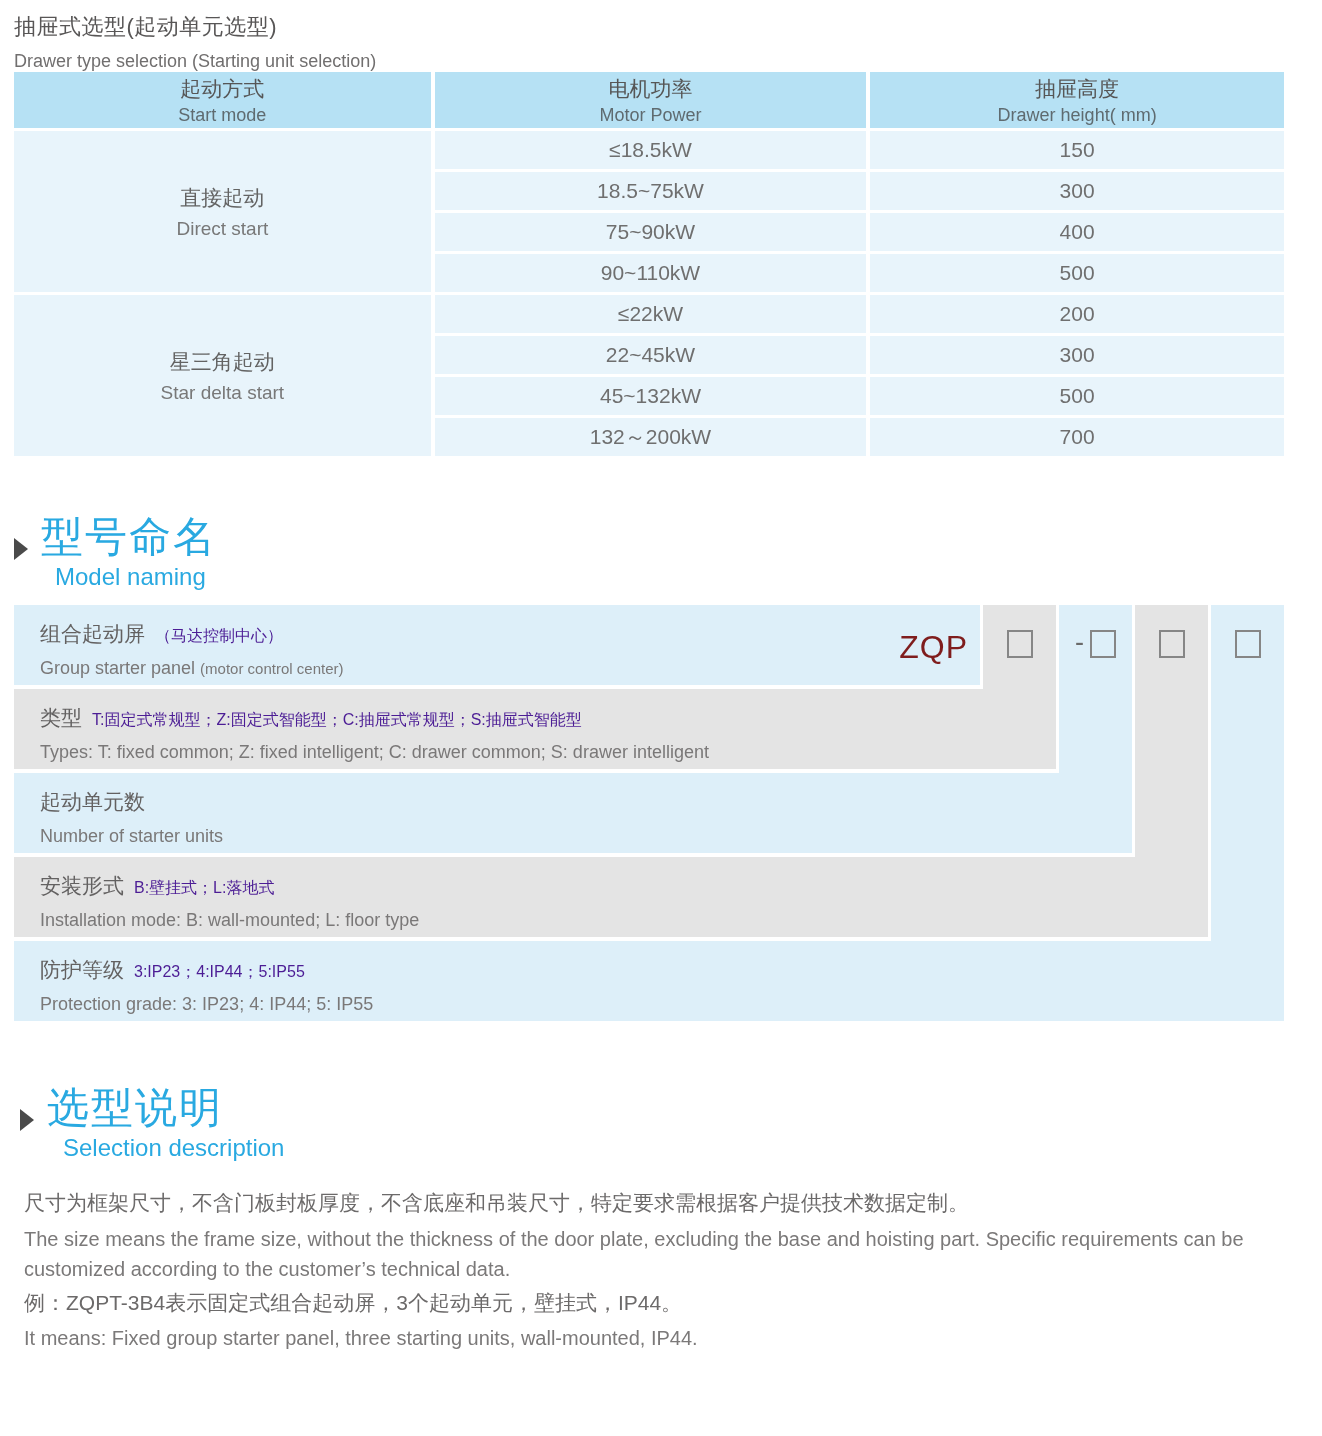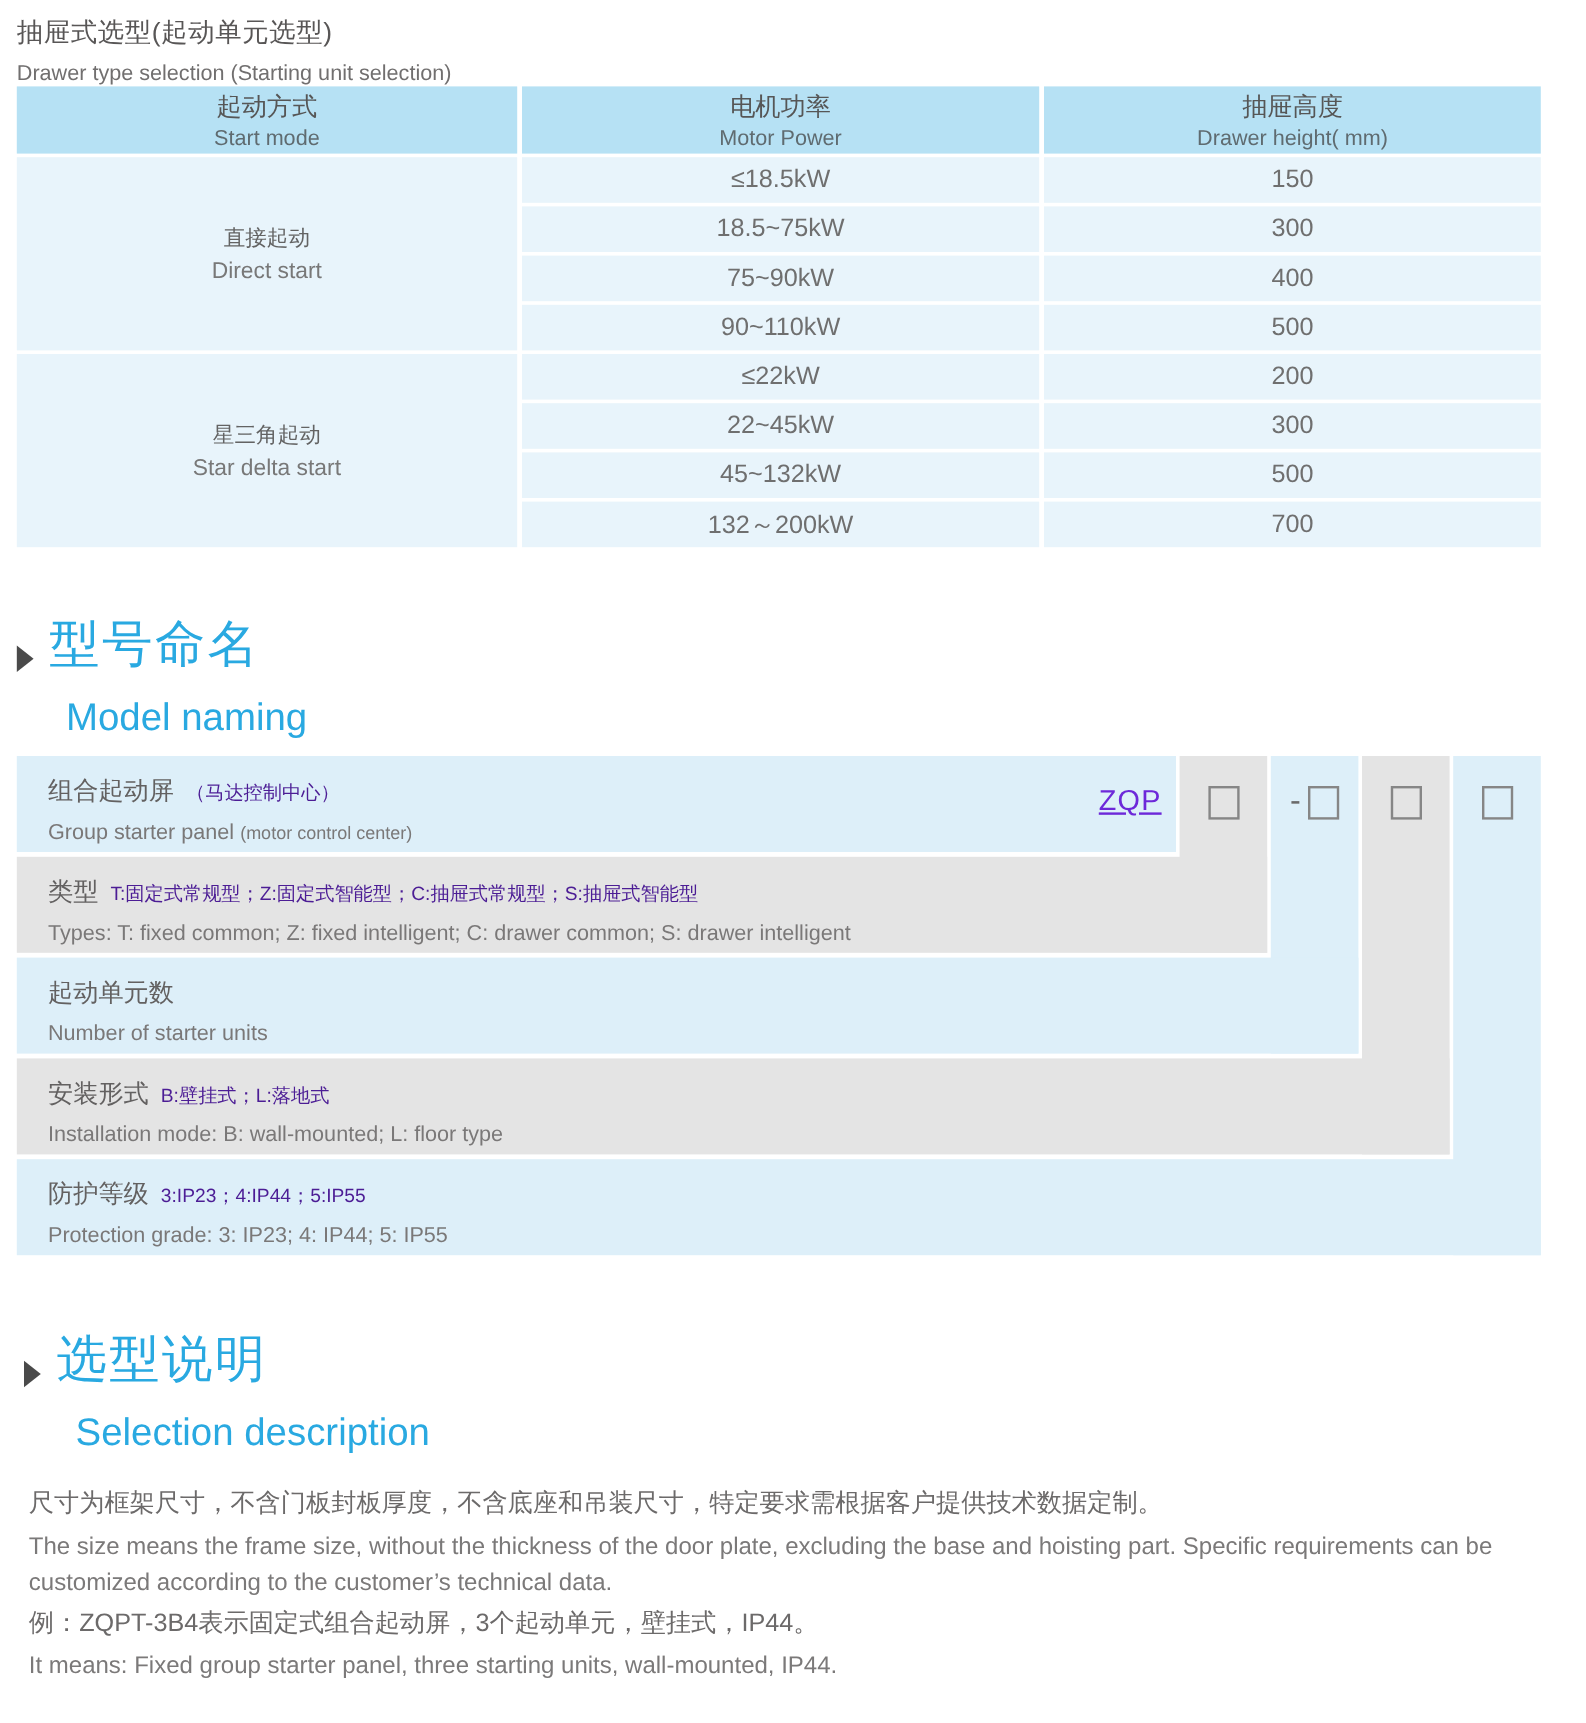--- a/index.html
+++ b/index.html
@@ -27,34 +27,34 @@
   .hdr-zh{font-size:21px;color:#565656;}
   .hdr-en{font-size:18px;color:#5f6b70;margin-top:2px;}
   .body-cell{
     height:38px;background:#e8f4fb;display:flex;align-items:center;justify-content:center;
     font-size:21px;color:#6f6f6f;
   }
   .merged-cell{
     height:161px;background:#e8f4fb;display:flex;flex-direction:column;
     align-items:center;justify-content:center;
   }
-  .merged-zh{font-size:18px;color:#636363;}
+  .merged-zh{font-size:21px;color:#636363;}
   .merged-en{font-size:19px;color:#787878;margin-top:6px;}
 
   
   .section-head{display:flex;align-items:flex-end;}
   .head-model{margin-top:58px;}
   .head-sel{margin-top:64px;margin-left:6px;}
   .tri{
     width:0;height:0;margin-top:14px;
     border-style:solid;border-color:transparent;
     border-width:11px 0 11px 14px;border-left-color:#4a4a4a;
   }
   .head-zh{font-size:42px;color:#29a9e1;margin-left:13px;line-height:1.1;letter-spacing:2px;}
-  .head-en{font-size:32px;color:#29a9e1;margin-top:19px;}
+  .head-en{font-size:24px;color:#29a9e1;margin-top:3px;}
   .head-en-model{margin-left:41px;}
   .head-en-sel{margin-left:49px;}
 
   
   .diagram{position:relative;height:416px;margin-top:14px;}
   .stripe{
     position:absolute;top:0;width:73px;z-index:0;box-sizing:border-box;
     display:flex;justify-content:center;align-items:flex-start;padding-top:25px;
   }
   .stripe-1{left:969px;height:164px;background:#e4e4e4;}
@@ -73,21 +73,21 @@
   .w-1{width:966px;}
   .w-2{width:1042px;}
   .w-3{width:1118px;}
   .w-4{width:1194px;}
   .w-5{width:1270px;}
   .d-zh{font-size:21px;color:#636161;}
   .d-note{font-size:16px;color:#4c1d95;margin-left:10px;}
   .d-en{font-size:18px;color:#7a7878;margin-top:10px;}
   .d-en-note{font-size:15px;color:#7a7878;}
   .model-prefix{
-    position:absolute;top:24px;right:12px;font-size:24px;color:#6d28d9;letter-spacing:1px;text-decoration:underline;
+    position:absolute;top:24px;right:12px;font-size:32px;color:#7f1d1d;letter-spacing:1px;
   }
 
   
   .desc{margin:26px 0 0 10px;width:1262px;}
   .desc-zh{font-size:21px;color:#6c6a6a;line-height:1.45;}
   .desc-en{font-size:20px;color:#7b7979;line-height:1.5;margin-top:5px;}
   .desc-block{margin-top:4px;}
 </style>
 </head>
 <body>

